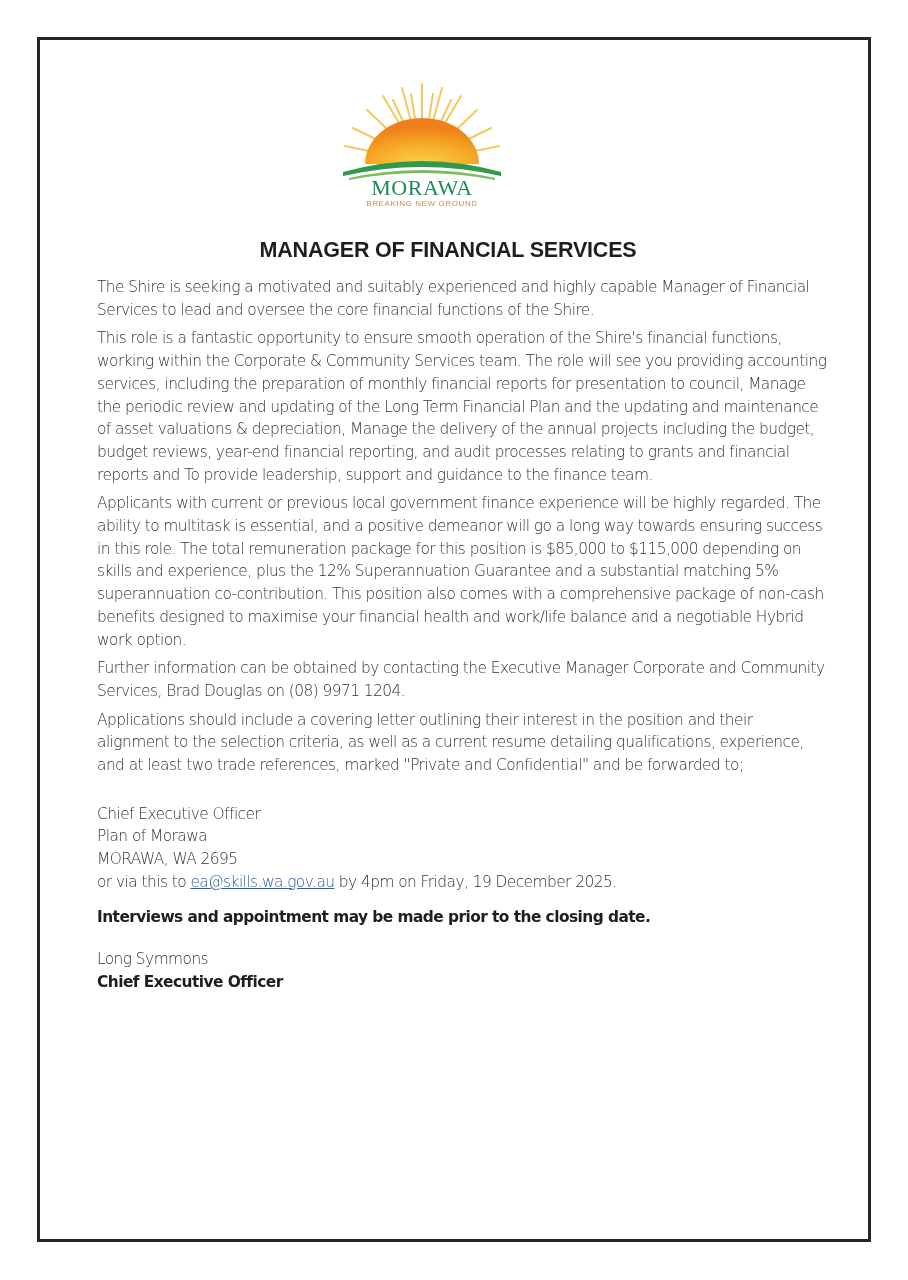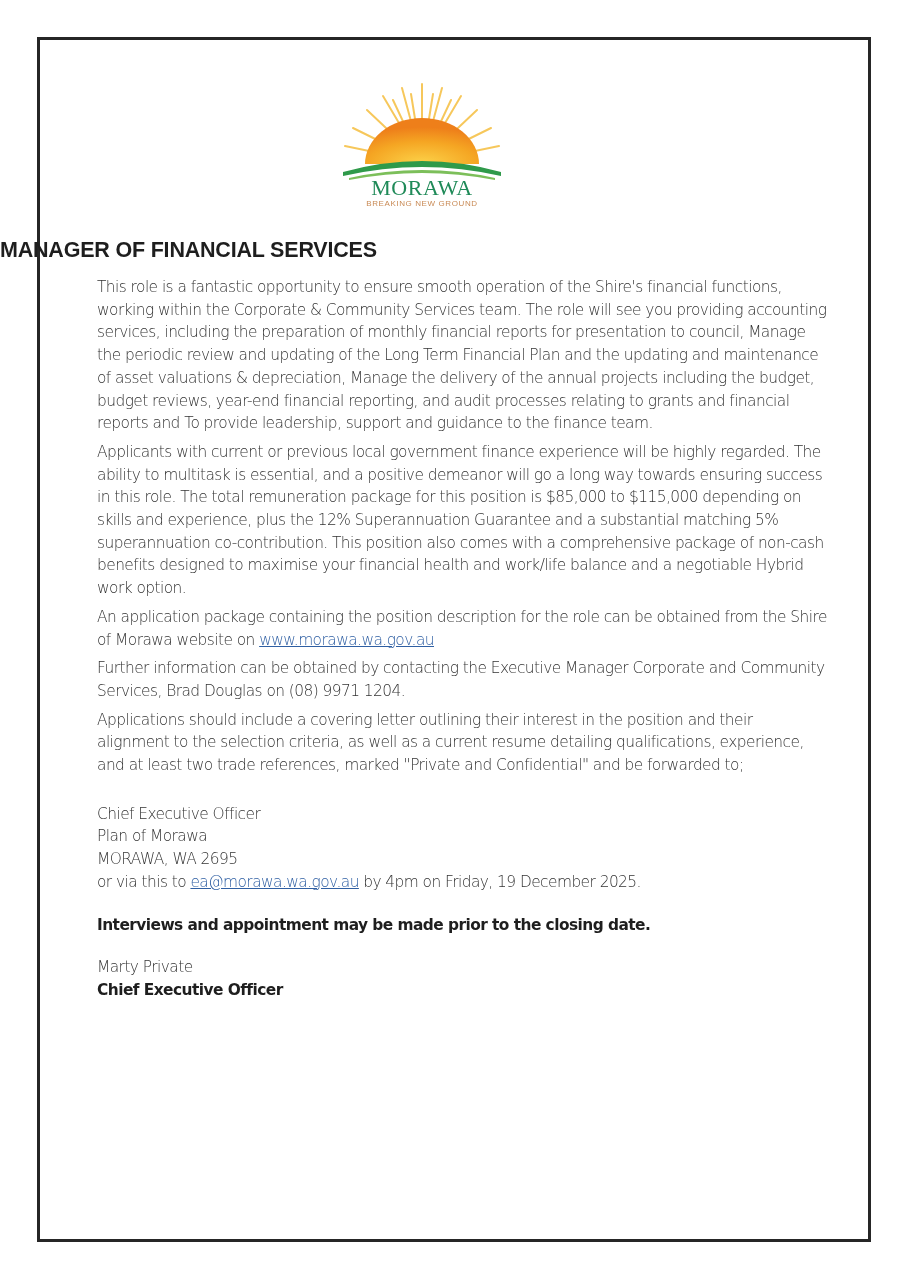--- a/index.html
+++ b/index.html
@@ -2,21 +2,21 @@
 <html><head>
 <meta charset="utf-8">
 <style>
   html, body { margin: 0; padding: 0; background: #ffffff; }
   body { width: 908px; height: 1280px; position: relative; overflow: hidden;
          font-family: "DejaVu Sans", "Liberation Sans", sans-serif; color: #2a2a2a; }
   .frame { position: absolute; left: 37px; top: 37px; width: 828px; height: 1199px;
            border: 3px solid #262626; }
   .logo { position: absolute; left: 337px; top: 80px; width: 170px; height: 130px; }
   .logo svg { display: block; }
-  .title { position: absolute; left: 0; width: 896px; top: 238px; text-align: left;
+  .title { position: absolute; left: 0; width: 896px; top: 238px; text-align: center;
            font-family: "Liberation Sans", sans-serif; font-weight: bold; font-size: 21.5px;
            color: #1e1e1e; letter-spacing: -0.2px; }
   .body { position: absolute; left: 97px; top: 276px; width: 730px;
           font-family: "DejaVu Sans", sans-serif; font-size: 15.4px; line-height: 22.7px;
           color: #333333; letter-spacing: -0.55px; font-weight: 300; }
   .body p { margin: 0 0 6px 0; }
   .link { color: #2f5fa3; text-decoration: underline; }
   .bold { font-weight: bold; color: #1e1e1e; }
   .addr { margin-top: 26px; }
   .addr div { margin: 0; }
@@ -57,32 +57,32 @@
     <path d="M6 92 Q85 70 164 92 L164 96 Q85 78 6 96 Z" fill="#2f9a4a"></path>
     <path d="M12 98 Q85 82 158 98 L158 100 Q85 86 12 100 Z" fill="#7cbf5a"></path>
     <text x="85" y="115" text-anchor="middle" font-family="Liberation Serif, serif" font-size="22" fill="#1f8a58" letter-spacing="0.5">MORAWA</text>
     <text x="85" y="126" text-anchor="middle" font-family="Liberation Sans, sans-serif" font-size="8" fill="#c98a55" letter-spacing="0.6">BREAKING NEW GROUND</text>
   </svg>
 </div>
 
 <div class="title">MANAGER OF FINANCIAL SERVICES</div>
 
 <div class="body">
+  <p>The Shire is seeking a motivated and suitably experienced and highly capable Manager of Financial Services to lead and oversee the core financial functions of the Shire.</p>
   <p>This role is a fantastic opportunity to ensure smooth operation of the Shire's financial functions, working within the Corporate &amp; Community Services team. The role will see you providing accounting services, including the preparation of monthly financial reports for presentation to council, Manage the periodic review and updating of the Long Term Financial Plan and the updating and maintenance of asset valuations &amp; depreciation, Manage the delivery of the annual projects including the budget, budget reviews, year-end financial reporting, and audit processes relating to grants and financial reports and To provide leadership, support and guidance to the finance team.</p>
   <p>Applicants with current or previous local government finance experience will be highly regarded. The ability to multitask is essential, and a positive demeanor will go a long way towards ensuring success in this role. The total remuneration package for this position is $85,000 to $115,000 depending on skills and experience, plus the 12% Superannuation Guarantee and a substantial matching 5% superannuation co-contribution. This position also comes with a comprehensive package of non-cash benefits designed to maximise your financial health and work/life balance and a negotiable Hybrid work option.</p>
-  <p><span>An application package containing the position description for the role can be obtained from the Shire of Morawa website on </span><a class="link">www.morawa.wa.gov.au</a></p>
   <p>Further information can be obtained by contacting the Executive Manager Corporate and Community Services, Brad Douglas on (08) 9971 1204.</p>
   <p>Applications should include a covering letter outlining their interest in the position and their alignment to the selection criteria, as well as a current resume detailing qualifications, experience, and at least two trade references, marked "Private and Confidential" and be forwarded to;</p>
 
   <div class="addr">
     <div>Chief Executive Officer</div>
     <div>Plan of Morawa</div>
     <div>MORAWA, WA 2695</div>
-    <div><span>or via this to </span><a class="link">ea@morawa.wa.gov.au</a><span> by 4pm on Friday, 19 December 2025.</span></div>
+    <div><span>or via this to </span><a class="link">ea@skills.wa.gov.au</a><span> by 4pm on Friday, 19 December 2025.</span></div>
   </div>
 
-  <p class="bold" style="margin-top:20px;">Interviews and appointment may be made prior to the closing date.</p>
+  <p class="bold" style="margin-top:12px;">Interviews and appointment may be made prior to the closing date.</p>
 
   <div class="sig">
-    <div>Marty Private</div>
+    <div>Long Symmons</div>
     <div class="bold">Chief Executive Officer</div>
   </div>
 </div>
 
 </body></html>

